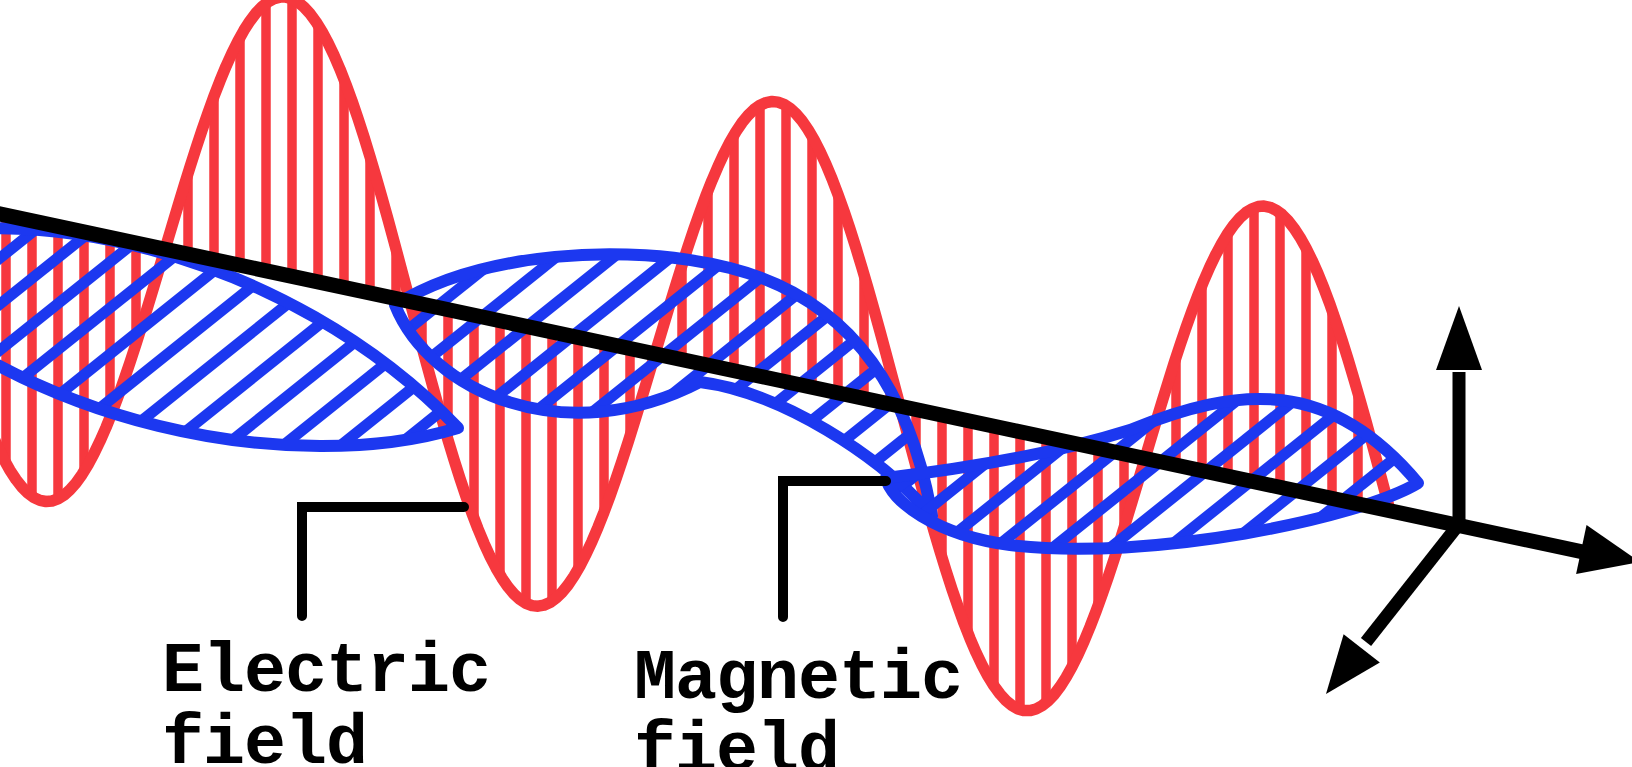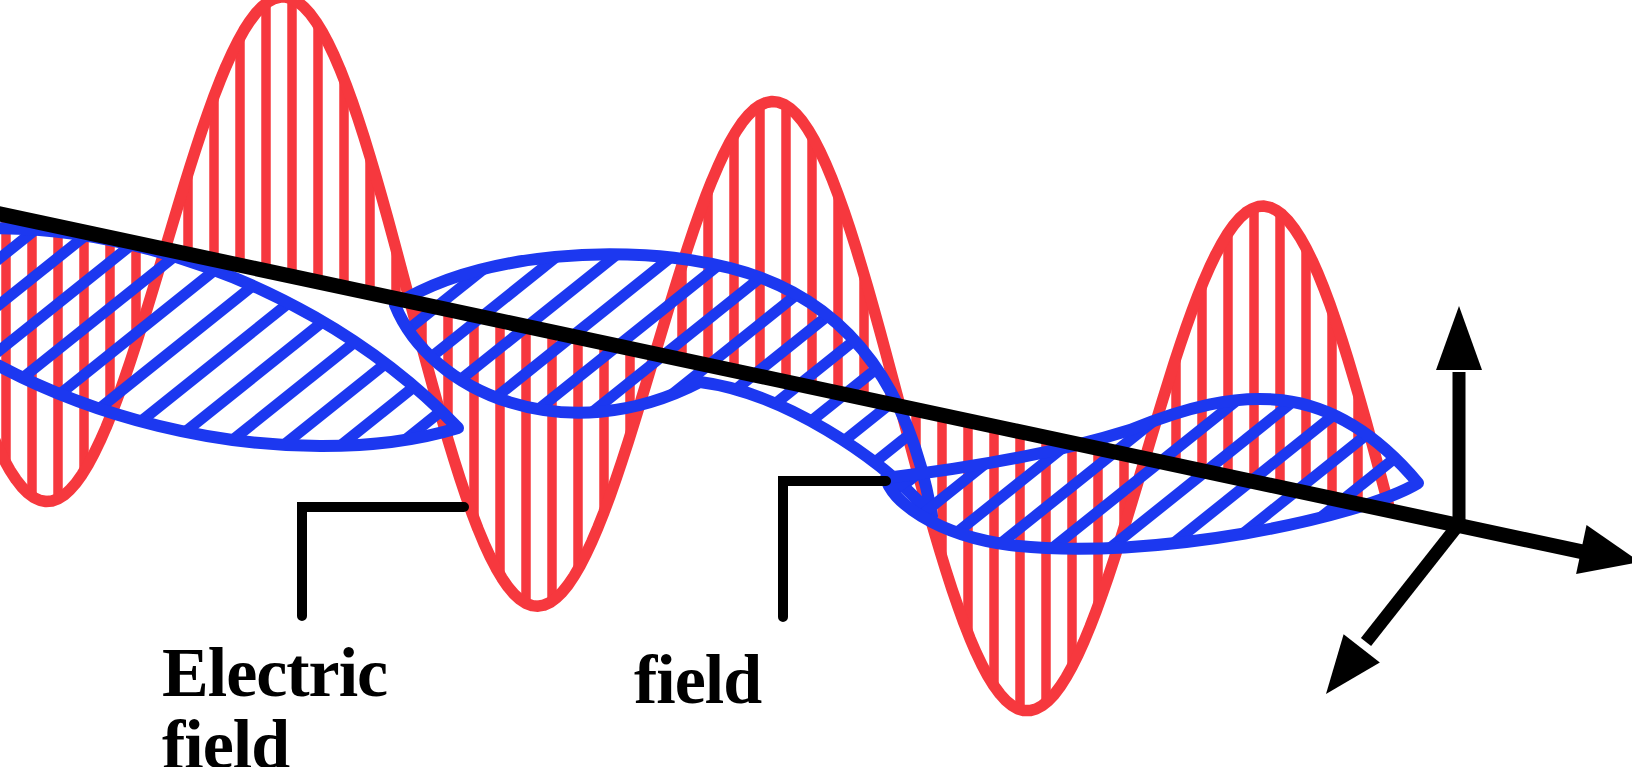--- a/index.html
+++ b/index.html
@@ -1,21 +1,21 @@
 <!DOCTYPE html>
 <html><head>
 <meta charset="utf-8">
 <style>
   html,body{margin:0;padding:0;background:#fff;}
   #stage{
     position:relative;
     width:1632px;height:767px;
     overflow:hidden;
     background:var(--bg,#fff);
-    font-family:Liberation Serif, serif;
+    font-family:Liberation Mono, monospace;
   }
   #wave-svg{position:absolute;left:0;top:0;width:1632px;height:767px;display:block;}
   .field-label{
     position:absolute;
     font-weight:bold;
     font-size:70px;
     line-height:72px;
     letter-spacing:-1px;
     color:#000;
     white-space:nowrap;
@@ -157,16 +157,17 @@
         <polyline points="783,617 783,481 886,481" fill="none" stroke="#000000" stroke-width="10" stroke-linecap="round" stroke-linejoin="miter"></polyline>
       </g>
   </svg>
 
   <div class="field-label" id="electric-label" style="color: rgb(0, 0, 0);">
     <div>Electric</div>
     <div>field</div>
   </div>
 
   <div class="field-label" id="magnetic-label" style="color: rgb(0, 0, 0);">
+    <div>Magnetic</div>
     <div>field</div>
   </div>
 
 </div>
 
 </body></html>

